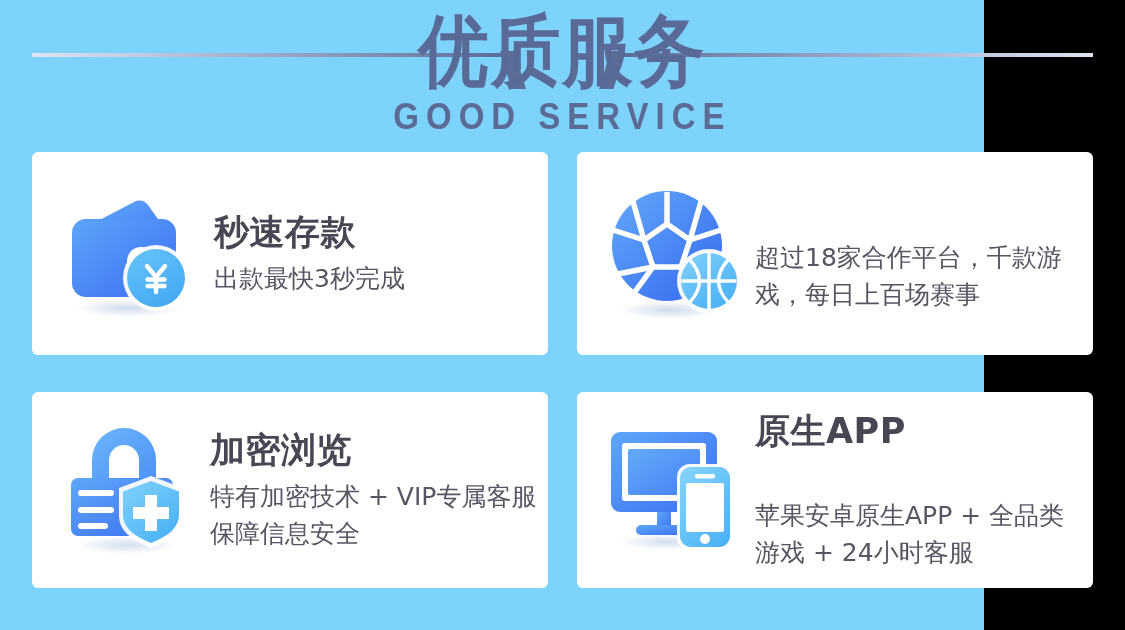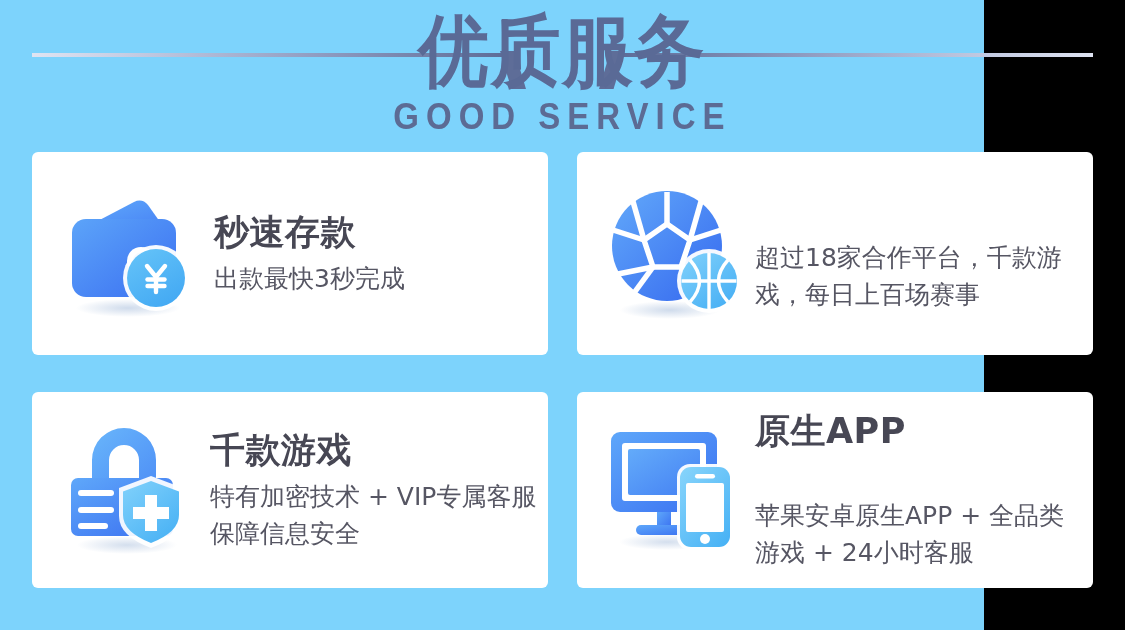--- a/index.html
+++ b/index.html
@@ -216,21 +216,21 @@
             <path d="M14 73 L44 73"></path>
             <path d="M14 90 L44 90"></path>
             <path d="M14 106 L38 106"></path>
           </g>
           <path d="M84 56 L116 68 L116 96 Q116 116 84 128 Q52 116 52 96 L52 68 Z" fill="#ffffff" opacity="0.92"></path>
           <path d="M84 61 L112 71.5 L112 95 Q112 112 84 123 Q56 112 56 95 L56 71.5 Z" fill="url(#lg3)"></path>
           <path d="M78 75 h12 v12 h12 v12 h-12 v12 h-12 v-12 h-12 v-12 h12 Z" fill="#ffffff"></path>
         </svg>
       </div>
       <div class="txt">
-        <div class="c-title">千款游戏</div>
+        <div class="c-title">加密浏览</div>
         <div class="c-sub">特有加密技术 + VIP专属客服保障信息安全</div>
       </div>
     </div>
 
     <div class="card four">
       <div class="icon-wrap">
         <svg width="136" height="128" viewBox="0 0 136 128">
           <defs>
             <linearGradient id="mg1" x1="0" y1="0" x2="1" y2="1">
               <stop offset="0" stop-color="#5ea7fa"></stop>

